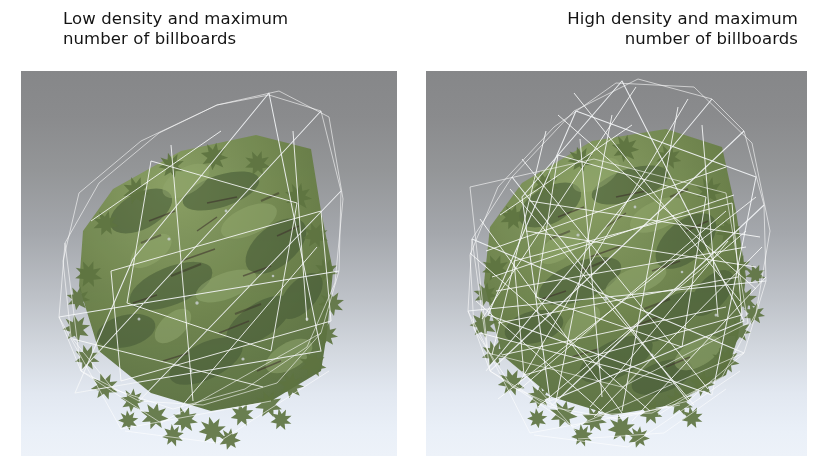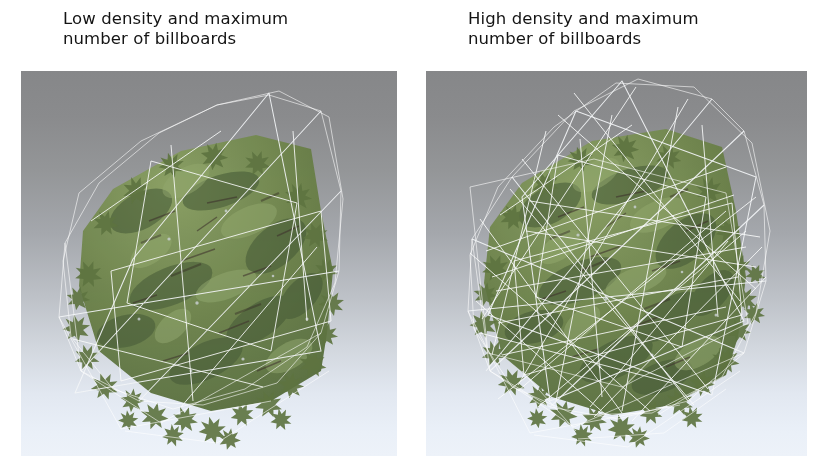--- a/index.html
+++ b/index.html
@@ -159,21 +159,21 @@
           <path class="wire-in" d="M130,90 L276,132 L250,280 L106,232 Z"></path>
           <path class="wire-in" d="M70,150 L200,60 M160,336 L296,176 M52,268 L242,316"></path>
           <path class="wire-in" d="M272,60 L286,250 M150,74 L172,330"></path>
           <path class="wire-soft" d="M44,172 L60,300 L140,352 L300,262 M38,246 L100,358 L250,330"></path>
           <path class="wire-soft" d="M104,360 L196,372 L308,300"></path>
         </g>
       </svg>
     </div>
   </div>
 
-  <div class="panel" style="left:426px;top:0;width:381px;height:474px;">
+  <div class="panel" style="left:426px;top:0;width:381px;height:474px;text-align:right;">
 
     <div class="panel-caption">High density and maximum
 number of billboards</div>
 
     <div class="viewport" style="left:0;top:71px;width:381px;height:385px;">
 
       <svg width="381" height="385" viewBox="0 0 381 385">
         <defs>
           <clipPath id="crownR">
             <path d="M96,112 L166,70 L240,58 L296,76 L310,140 L320,206 L312,266

